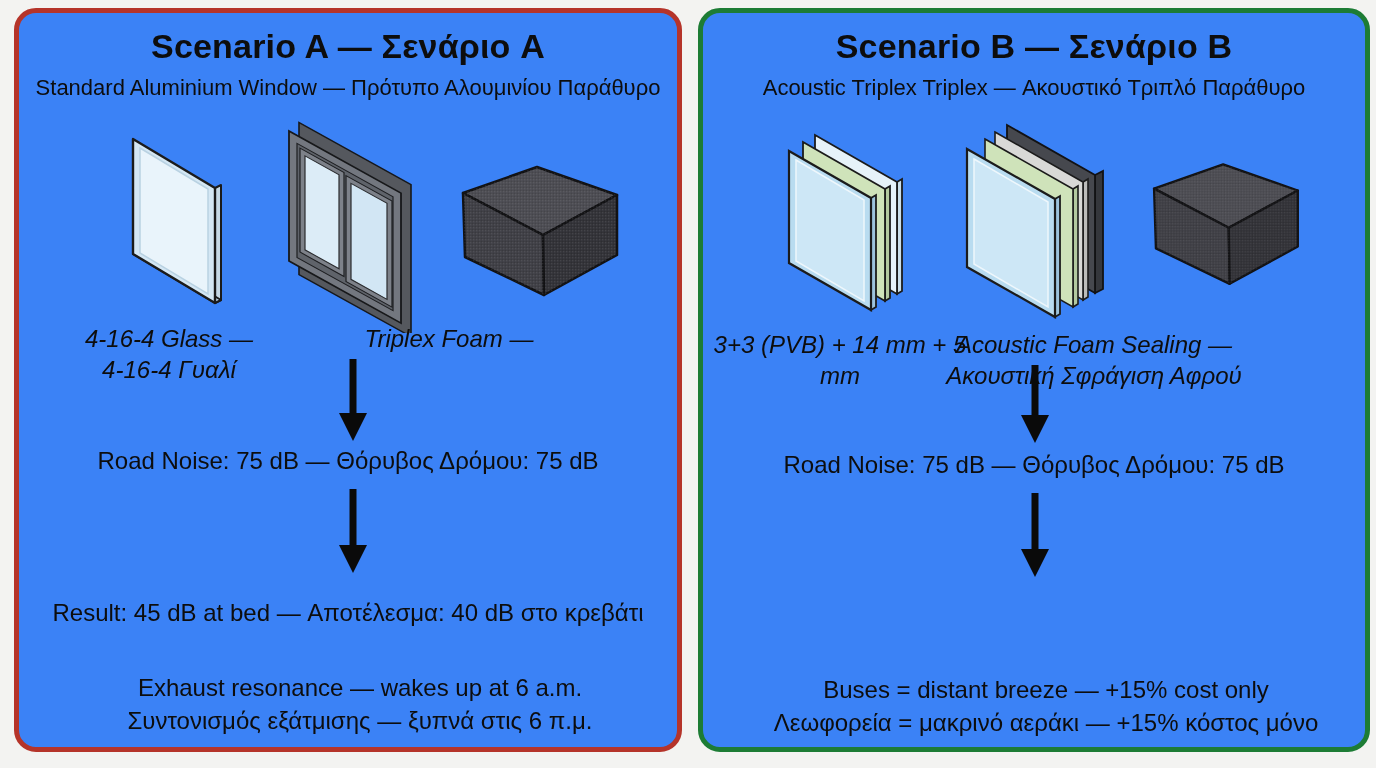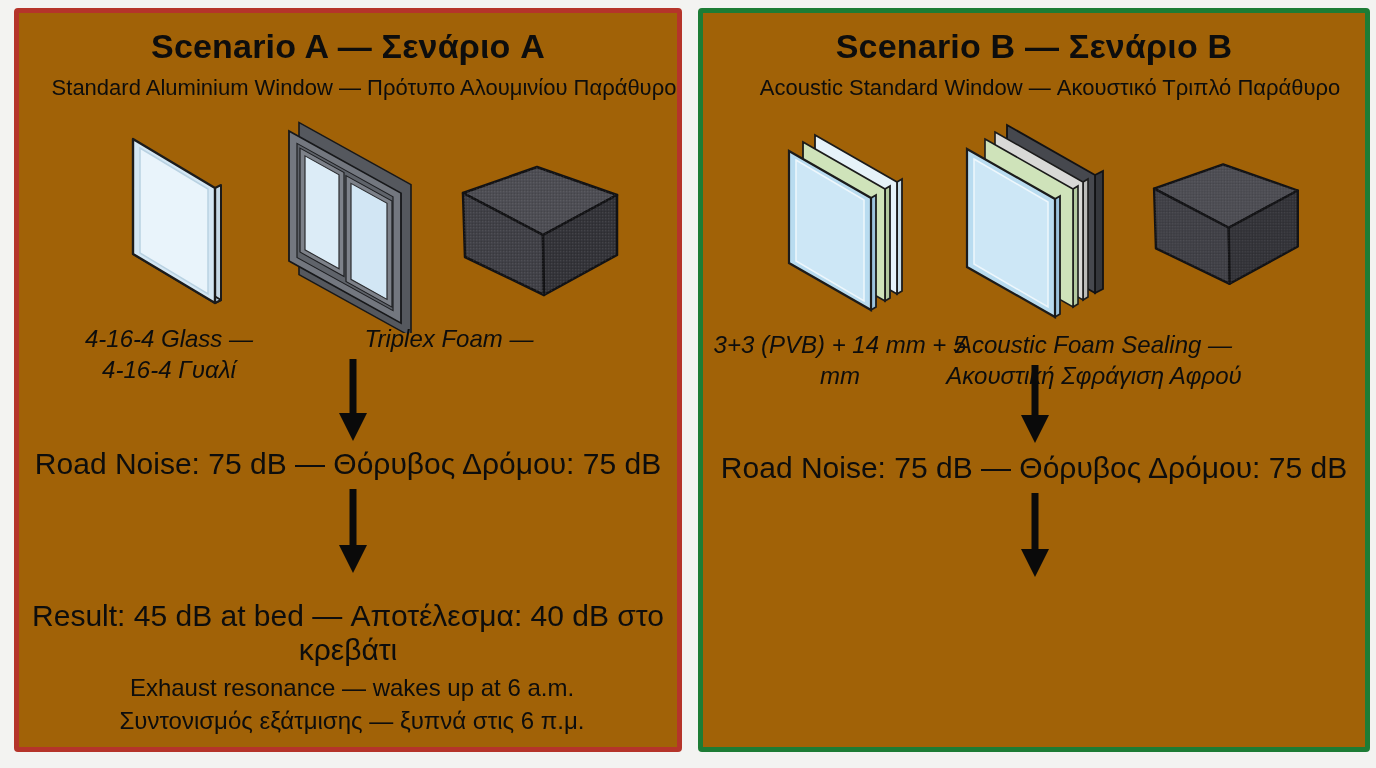--- a/index.html
+++ b/index.html
@@ -5,46 +5,46 @@
   html,body{margin:0;padding:0;}
   body{
     width:1376px;height:768px;overflow:hidden;
     background:#f3f3f1;
     font-family:"Liberation Sans", sans-serif;
     color:#0d0d0d;
     position:relative;
   }
   .panel{
     position:absolute;top:8px;height:734px;
-    background:#a16207;
+    background:#3b82f6;
     border:5px solid #888;
-    border-radius:4px;
+    border-radius:22px;
     box-sizing:content-box;
   }
   .panel-a{left:14px;width:658px;}
   .panel-b{left:698px;width:662px;}
   .title{
     position:absolute;top:14px;left:0;width:100%;
     text-align:center;font-size:34px;font-weight:bold;letter-spacing:.2px;
   }
   .subtitle{
     position:absolute;top:62px;left:0;width:100%;
-    text-align:center;font-size:22px;margin-left:16px;
+    text-align:center;font-size:22px;
   }
   .abs{position:absolute;}
   .lbl{
     position:absolute;text-align:center;
     font-size:24px;line-height:1.3;font-style:italic;
   }
   .line{
     position:absolute;left:0;width:100%;
-    text-align:center;font-size:30px;
+    text-align:center;font-size:24px;
   }
   .note{
-    position:absolute;left:4px;width:100%;
+    position:absolute;left:12px;width:100%;
     text-align:center;font-size:24px;line-height:1.38;
   }
 </style>
 </head>
 <body>
 
 <svg width="0" height="0" style="position:absolute" aria-hidden="true">
   <defs>
     <pattern id="speckle" width="3" height="3" patternUnits="userSpaceOnUse">
       <circle cx="0.8" cy="0.8" r="0.55" fill="#9a9aa2" opacity="0.35"></circle>
@@ -108,21 +108,21 @@
   <div class="line" style="top:586px">Result: 45 dB at bed — Αποτέλεσμα: 40 dB στο κρεβάτι</div>
 
   <div class="note" style="top:658px">
     <span>Exhaust resonance — wakes up at 6 a.m.</span><br>
     <span>Συντονισμός εξάτμισης — ξυπνά στις 6 π.μ.</span>
   </div>
 </div>
 
 <div class="panel panel-b" style="border-color: rgb(29, 124, 53);">
   <div class="title">Scenario B — Σενάριο B</div>
-  <div class="subtitle">Acoustic Standard Window — Ακουστικό Τριπλό Παράθυρο</div>
+  <div class="subtitle">Acoustic Triplex Triplex — Ακουστικό Τριπλό Παράθυρο</div>
 
   <svg class="abs" style="left:78px;top:118px" width="155" height="195" viewBox="0 0 155 195">
 
     <polygon points="116,51 121,48 121,160 116,163" fill="#cadfeb" stroke="#1b1b1b" stroke-width="1.8"></polygon>
     <polygon points="34,4 116,51 116,163 34,116" fill="#e6f2f9" stroke="#1b1b1b" stroke-width="1.8"></polygon>
 
     <polygon points="104,58 109,55 109,167 104,170" fill="#b3c9a0" stroke="#1b1b1b" stroke-width="1.8"></polygon>
     <polygon points="22,11 104,58 104,170 22,123" fill="#cfe3ba" stroke="#1b1b1b" stroke-width="1.8"></polygon>
 
     <polygon points="90,67 95,64 95,176 90,179" fill="#9cc3dd" stroke="#1b1b1b" stroke-width="1.8"></polygon>
@@ -169,13 +169,17 @@
   </svg>
 
   <div class="line" style="top:438px">Road Noise: 75 dB — Θόρυβος Δρόμου: 75 dB</div>
 
   <svg class="abs" style="left:316px;top:480px" width="32" height="84" viewBox="0 0 32 84">
     <rect x="12.5" y="0" width="7" height="59" fill="#0a0a0a"></rect>
     <polygon points="2,56 30,56 16,84" fill="#0a0a0a"></polygon>
   </svg>
 
 
+  <div class="note" style="top:660px">
+    <span>Buses = distant breeze — +15% cost only</span><br>
+    <span>Λεωφορεία = μακρινό αεράκι — +15% κόστος μόνο</span>
+  </div>
 </div>
 
 </body></html>

